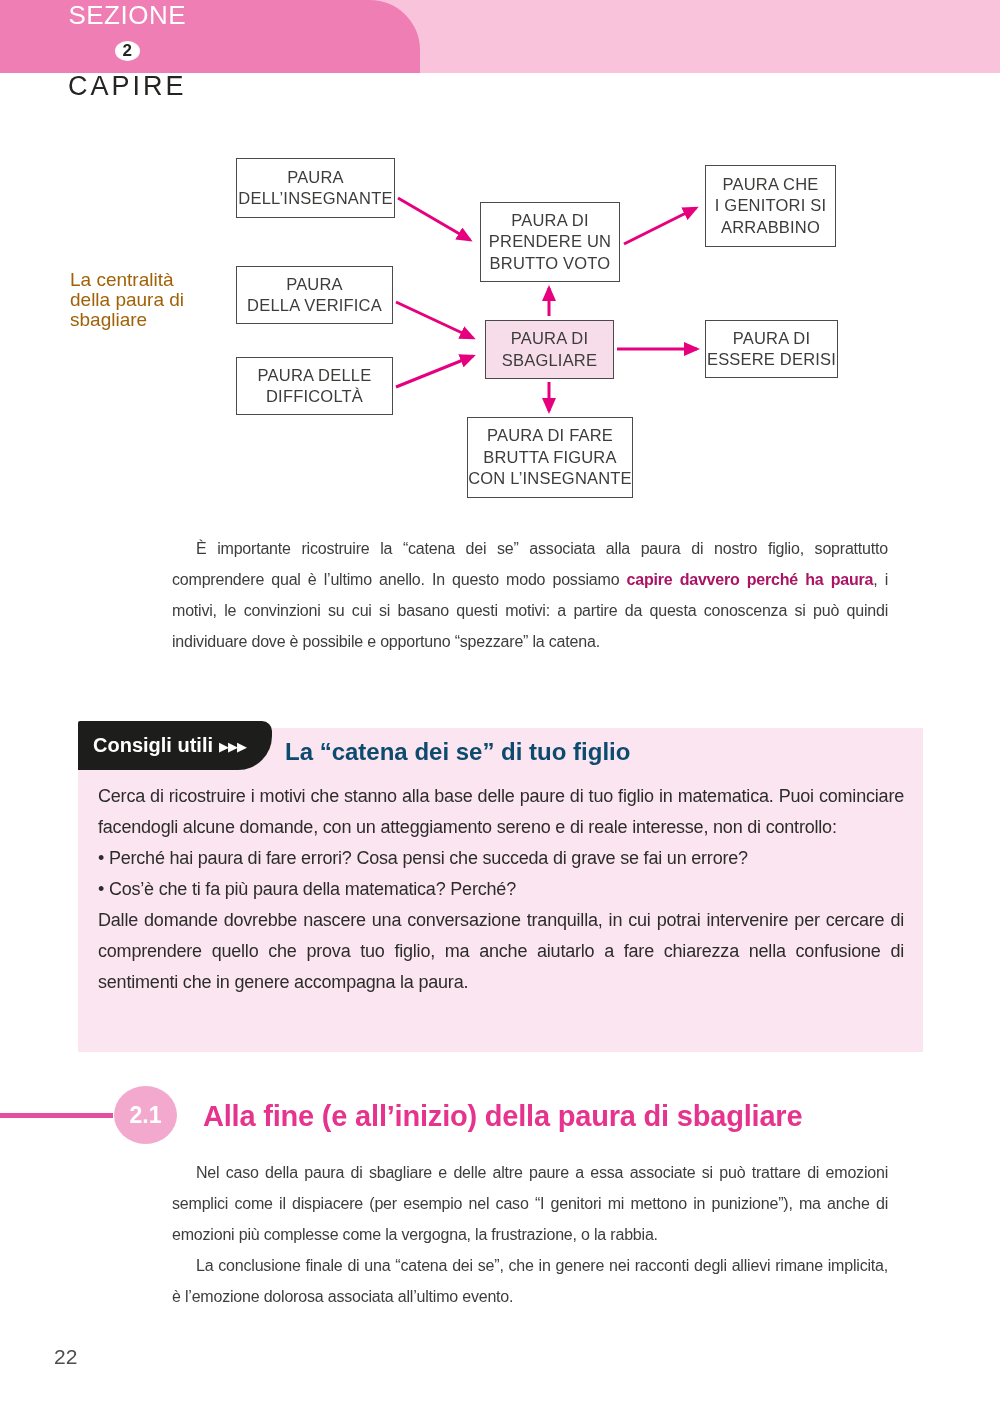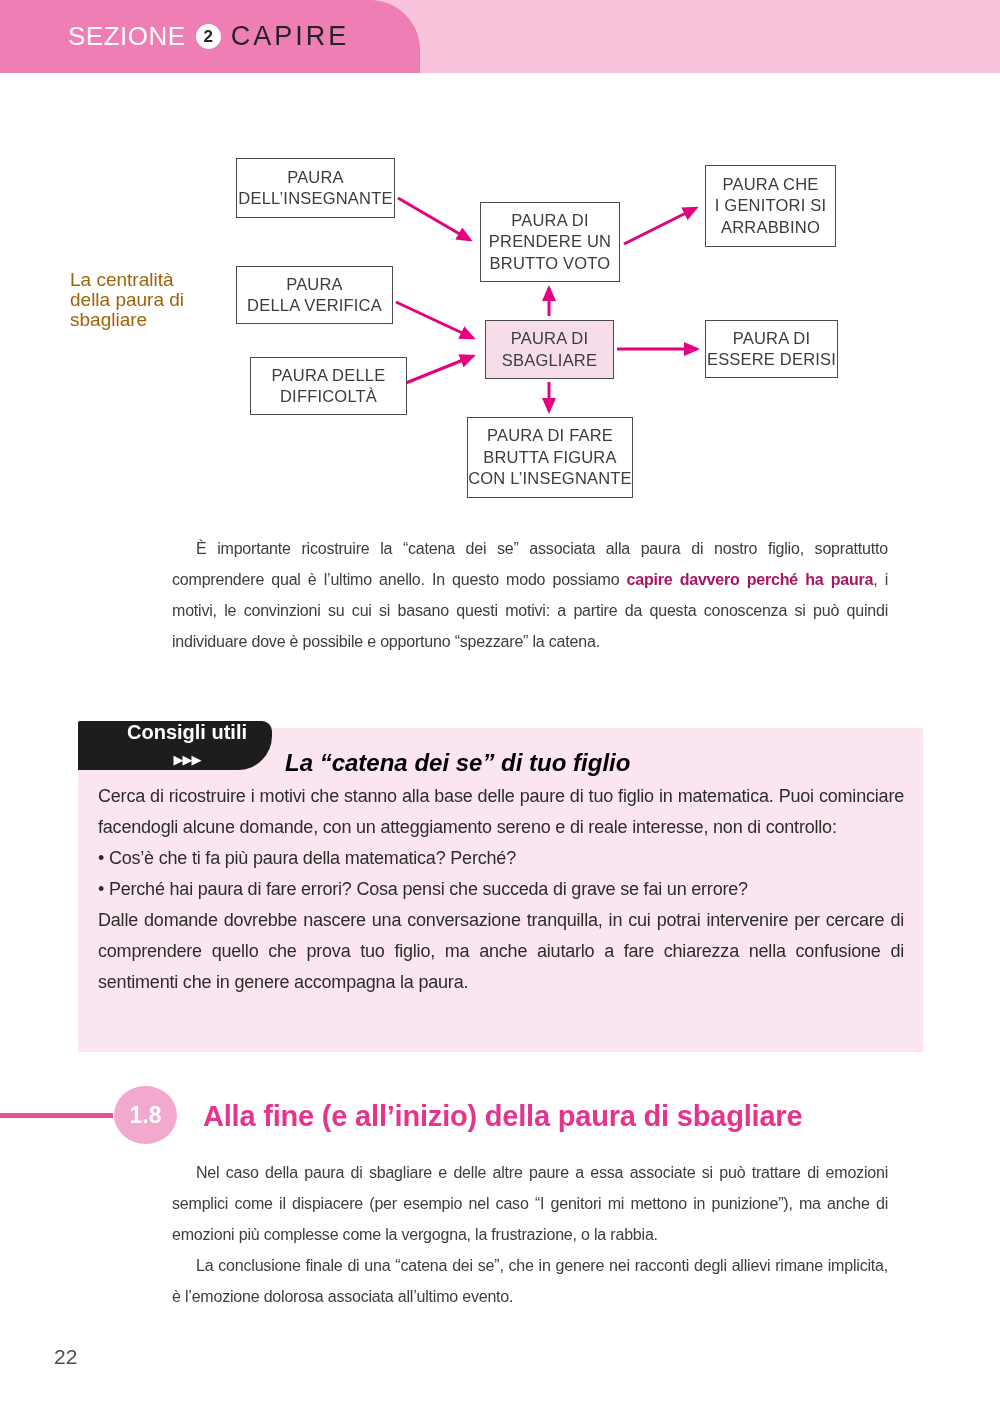--- a/index.html
+++ b/index.html
@@ -21,21 +21,21 @@
     background: #f9c4db;
   }
   .band-dark {
     position: absolute; left: 0; top: 0;
     width: 420px; height: 73px;
     background: #ee7eb3;
     border-top-right-radius: 50px;
   }
   .header-content {
     position: absolute; left: 68px; top: 0; height: 73px;
-    display: flex; align-items: center; gap: 10px;
+    display: flex; align-items: center; gap: 10px; flex-direction: column;
   }
   .sezione-label {
     color: #ffffff; font-size: 26px; letter-spacing: 0.5px;
   }
   .section-badge {
     width: 25px; height: 25px; border-radius: 50%;
     background: #ffffff; color: #242423;
     display: flex; align-items: center; justify-content: center;
     font-size: 17px; font-weight: bold;
   }
@@ -76,27 +76,27 @@
     position: absolute; left: 78px; top: 728px;
     width: 845px; height: 324px;
     background: #fbe5f1;
   }
   .tips-tab {
     position: absolute; left: 0; top: -7px;
     width: 194px; height: 49px;
     background: #1d1d1b;
     border-radius: 2px 10px 34px 0;
     display: flex; align-items: center;
-    padding-left: 24px; gap: 6px; flex-direction: column;
+    padding-left: 15px; gap: 6px;
   }
   .tips-tab-label { color: #ffffff; font-size: 20px; font-weight: bold; }
   .tips-tab-arrows { color: #ffffff; font-size: 13px; letter-spacing: -1px; padding-top: 2px; }
   .tips-title {
-    position: absolute; left: 207px; top: 21px;
-    font-size: 24px; font-weight: bold; color: #000000; font-style: italic;
+    position: absolute; left: 207px; top: 10px;
+    font-size: 24px; font-weight: bold; color: #0c4a6e;
   }
   .tips-content {
     position: absolute; left: 20px; top: 53px; width: 806px;
     font-size: 18px; line-height: 31px; color: #2c2c2a;
     letter-spacing: -0.2px;
   }
   .tips-content p { text-align: justify; }
   .tips-content ul { list-style: none; }
 
   
@@ -155,21 +155,21 @@
       </g>
     </svg>
 
     <div class="side-label">La centralità della
 paura di sbagliare</div>
 
     <div class="fear-box" style="left:236px; top:18px;  width:159px; height:60px;">PAURA
 DELL’INSEGNANTE</div>
     <div class="fear-box" style="left:236px; top:126px; width:157px; height:58px;">PAURA
 DELLA VERIFICA</div>
-    <div class="fear-box" style="left:236px; top:217px; width:157px; height:58px;margin-left:14px;">PAURA DELLE
+    <div class="fear-box" style="left:236px; top:217px; width:157px; height:58px;">PAURA DELLE
 DIFFICOLTÀ</div>
     <div class="fear-box" style="left:480px; top:62px;  width:140px; height:80px;">PAURA DI
 PRENDERE UN
 BRUTTO VOTO</div>
     <div class="fear-box highlighted" style="left:485px; top:180px; width:129px; height:59px;">PAURA DI
 SBAGLIARE</div>
     <div class="fear-box" style="left:467px; top:277px; width:166px; height:81px;">PAURA DI FARE
 BRUTTA FIGURA
 CON L’INSEGNANTE</div>
     <div class="fear-box" style="left:705px; top:25px;  width:131px; height:82px;">PAURA CHE
@@ -185,29 +185,29 @@
 
   <div class="tips-box">
     <div class="tips-tab">
       <span class="tips-tab-label">Consigli utili</span>
       <span class="tips-tab-arrows">▶▶▶</span>
     </div>
     <div class="tips-title">La “catena dei se” di tuo figlio</div>
     <div class="tips-content">
       <p>Cerca di ricostruire i motivi che stanno alla base delle paure di tuo figlio in matematica. Puoi cominciare facendogli alcune domande, con un atteggiamento sereno e di reale interesse, non di controllo:</p>
       <ul>
+        <li>• Perché hai paura di fare errori? Cosa pensi che succeda di grave se fai un errore?</li>
         <li>• Cos’è che ti fa più paura della matematica? Perché?</li>
-        <li>• Perché hai paura di fare errori? Cosa pensi che succeda di grave se fai un errore?</li>
       </ul>
       <p>Dalle domande dovrebbe nascere una conversazione tranquilla, in cui potrai intervenire per cercare di comprendere quello che prova tuo figlio, ma anche aiutarlo a fare chiarezza nella confusione di sentimenti che in genere accompagna la paura.</p>
     </div>
   </div>
 
   <div class="sec-line"></div>
-  <div class="sec-circle">1.8</div>
+  <div class="sec-circle">2.1</div>
   <h2 class="sec-title">Alla fine (e all’inizio) della paura di sbagliare</h2>
 
   <div class="closing-block">
     <p class="body-par indent">Nel caso della paura di sbagliare e delle altre paure a essa associate si può trattare di emozioni semplici come il dispiacere (per esempio nel caso “I genitori mi mettono in punizione”), ma anche di emozioni più complesse come la vergogna, la frustrazione, o la rabbia.</p>
     <p class="body-par indent">La conclusione finale di una “catena dei se”, che in genere nei racconti degli allievi rimane implicita, è l’emozione dolorosa associata all’ultimo evento.</p>
   </div>
 
   <div class="page-number">22</div>
 
 </div>

